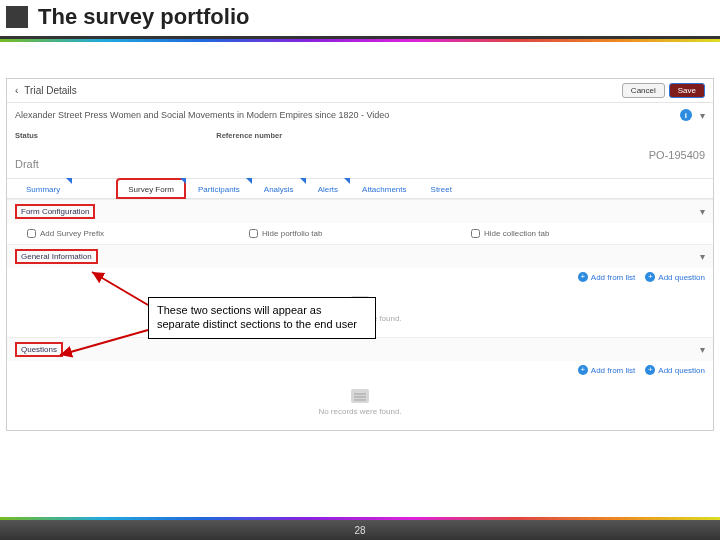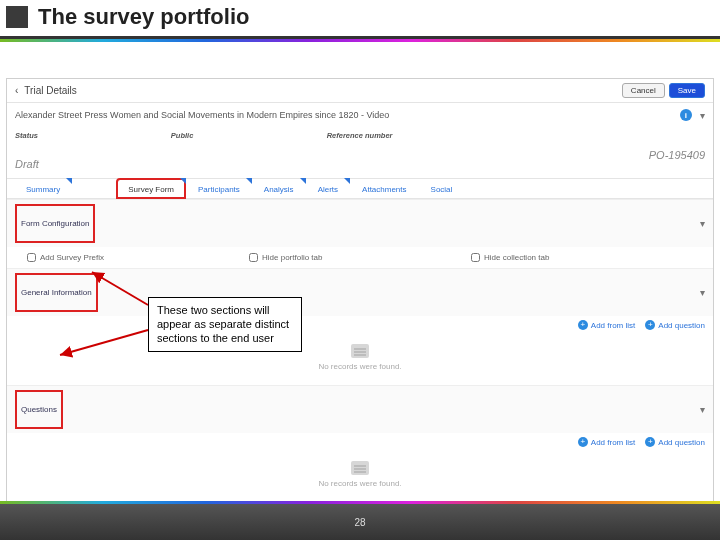--- a/index.html
+++ b/index.html
@@ -11,63 +11,63 @@
   .slide-title { font-size: 22px; font-weight: bold; color: #222; }
   .slide-rule { height: 3px; background: #333; margin: 4px 0 0 0; }
   .rainbow { height: 3px; background: linear-gradient(90deg,#7b2,#2ad,#26d,#82d,#d2d,#d44,#e82,#dd2); margin-bottom: 10px; }
 
   
   .app { margin: 36px 6px 0 6px; border: 1px solid #cfcfcf; font-size: 8px; color: #333; background: #fff; }
   .app-header { display: flex; align-items: center; padding: 4px 8px; }
   .back-caret { color: #444; font-size: 10px; margin-right: 6px; }
   .app-header-title { color: #444; font-size: 10px; flex: 1; }
   .btn { border: 1px solid #aaa; border-radius: 3px; padding: 2px 8px; font-size: 8px; background: #f4f4f4; margin-left: 4px; }
-  .btn.primary { background: #1d4ed8; color: #fff; border-color: #2d74da; }
+  .btn.primary { background: #7f1d1d; color: #fff; border-color: #2d74da; }
 
   .record-row { display: flex; align-items: center; padding: 6px 8px; border-top: 1px solid #e4e4e4; }
   .record-title { color: #555; font-size: 9px; flex: 1; }
   .info-circle { width: 12px; height: 12px; border-radius: 50%; background: #2d8be0; color: #fff; display: inline-flex; align-items: center; justify-content: center; font-size: 8px; font-weight: bold; margin-right: 8px; }
   .chev { color: #777; font-size: 10px; cursor: pointer; }
 
   .meta-row { display: flex; padding: 4px 8px 8px 8px; border-bottom: 1px solid #e4e4e4; }
-  .meta-col { flex: 1; font-style: italic; }
+  .meta-col { flex: 1; }
   .meta-col.small { flex: 0.7; }
   .meta-label { color: #555; font-weight: bold; font-size: 7.5px; }
   .meta-val { color: #888; font-size: 11px; margin-top: 18px; }
 
   .tabs { display: flex; border-bottom: 1px solid #e4e4e4; padding: 0 8px; }
   .tab { padding: 5px 10px 4px 10px; color: #2d74da; font-size: 8px; position: relative; border: 1px solid transparent; border-bottom: none; margin-right: 2px; cursor: pointer; }
   .tab.active { border-color: #d0d0d0; background: #fff; border-radius: 3px 3px 0 0; color: #333; margin-left: 44px; }
   .tab .corner { position: absolute; top: -2px; right: -2px; width: 0; height: 0; border-left: 6px solid transparent; border-top: 6px solid #2d74da; }
   .tab.hl { outline: 2px solid #d22; outline-offset: -1px; }
 
   .section { border-top: 1px solid #eee; }
   .section-header { display: flex; align-items: center; padding: 4px 8px; background: #fafafa; }
-  .section-title { color: #335; font-size: 8px; padding: 13px 4px; }
+  .section-title { color: #335; font-size: 8px; padding: 1px 4px; }
   .section-title.hl { border: 2px solid #d22; }
   .chev-right { margin-left: auto; color: #777; font-size: 10px; cursor: pointer; }
 
   .form-config-body { display: flex; padding: 6px 20px; }
   .chk { display: flex; align-items: center; flex: 1; color: #666; font-size: 8px; }
   .chk input { margin-right: 4px; width: 9px; height: 9px; }
 
   .actions-row { display: flex; justify-content: flex-end; padding: 4px 8px; gap: 10px; }
   .link-action { color: #2d74da; font-size: 8px; display: inline-flex; align-items: center; gap: 3px; cursor: pointer; }
   .plus { width: 10px; height: 10px; border-radius: 50%; background: #2d8be0; color: #fff; display: inline-flex; align-items: center; justify-content: center; font-size: 8px; line-height: 1; }
 
   .empty { text-align: center; padding: 10px 0 14px 0; color: #aaa; font-size: 8px; }
   .empty .doc-icon { width: 18px; height: 14px; background: #d7d7d7; border-radius: 2px; margin: 0 auto 4px auto; position: relative; }
   .empty .doc-icon:after { content:""; position:absolute; bottom:2px; left:3px; right:3px; height:2px; background:#bcbcbc; box-shadow:0 -3px 0 #bcbcbc, 0 -6px 0 #bcbcbc; }
 
   
-  .callout { position: absolute; left: 148px; top: 297px; width: 154px; border: 1.5px solid #000; background: #fff; padding: 6px 8px; font-size: 11px; line-height: 1.25; z-index: 20; }
+  .callout { position: absolute; left: 148px; top: 297px; width: 228px; border: 1.5px solid #000; background: #fff; padding: 6px 8px; font-size: 11px; line-height: 1.25; z-index: 20; }
   svg.arrows { position: absolute; left: 0; top: 0; width: 720px; height: 540px; pointer-events: none; z-index: 15; }
 
   
-  .footer { position: absolute; left: 0; right: 0; bottom: 0; height: 36px; background: linear-gradient(#555,#333); display: flex; align-items: center; justify-content: center; }
+  .footer { position: absolute; left: 0; right: 0; bottom: 0; height: 20px; background: linear-gradient(#555,#333); display: flex; align-items: center; justify-content: center; }
   .footer-stripe { position: absolute; left:0; right:0; top:-3px; height:3px; background: linear-gradient(90deg,#7b2,#2ad,#26d,#82d,#d2d,#d44,#e82,#dd2);}
   .page-num { color: #ddd; font-size: 10px; }
   .ex-logo { position:absolute; right:60px; bottom:22px; font-size:12px; font-weight:bold; color:#333; display:flex; align-items:center; gap:2px;}
 </style>
 </head>
 <body>
 
 <div class="slide-title-row">
   <div class="slide-bullet"></div>
   <div class="slide-title">The survey portfolio</div>
@@ -87,39 +87,36 @@
     <span class="record-title">Alexander Street Press Women and Social Movements in Modern Empires since 1820 - Video</span>
     <span class="info-circle">i</span>
     <span class="chev">▾</span>
   </div>
 
   <div class="meta-row">
     <div class="meta-col small">
       <div class="meta-label">Status</div>
       <div class="meta-val">Draft</div>
     </div>
-    <div class="meta-col small">
-      <div class="meta-label">Public</div>
-    </div>
     <div class="meta-col">
       <div class="meta-label">Reference number</div>
     </div>
     <div class="meta-col small">
       <div class="meta-val" style="text-align:right">PO-195409</div>
     </div>
   </div>
 
   <div class="tabs">
     <div class="tab"><span>Summary</span><span class="corner"></span></div>
     <div class="tab active hl"><span>Survey Form</span><span class="corner"></span></div>
     <div class="tab"><span>Participants</span><span class="corner"></span></div>
     <div class="tab"><span>Analysis</span><span class="corner"></span></div>
     <div class="tab"><span>Alerts</span><span class="corner"></span></div>
     <div class="tab"><span>Attachments</span></div>
-    <div class="tab"><span>Social</span></div>
+    <div class="tab"><span>Street</span></div>
   </div>
 
   <div class="section">
     <div class="section-header">
       <span class="section-title hl">Form Configuration</span>
       <span class="chev-right">▾</span>
     </div>
     <div class="form-config-body">
       <label class="chk">
           <input type="checkbox" style="">

